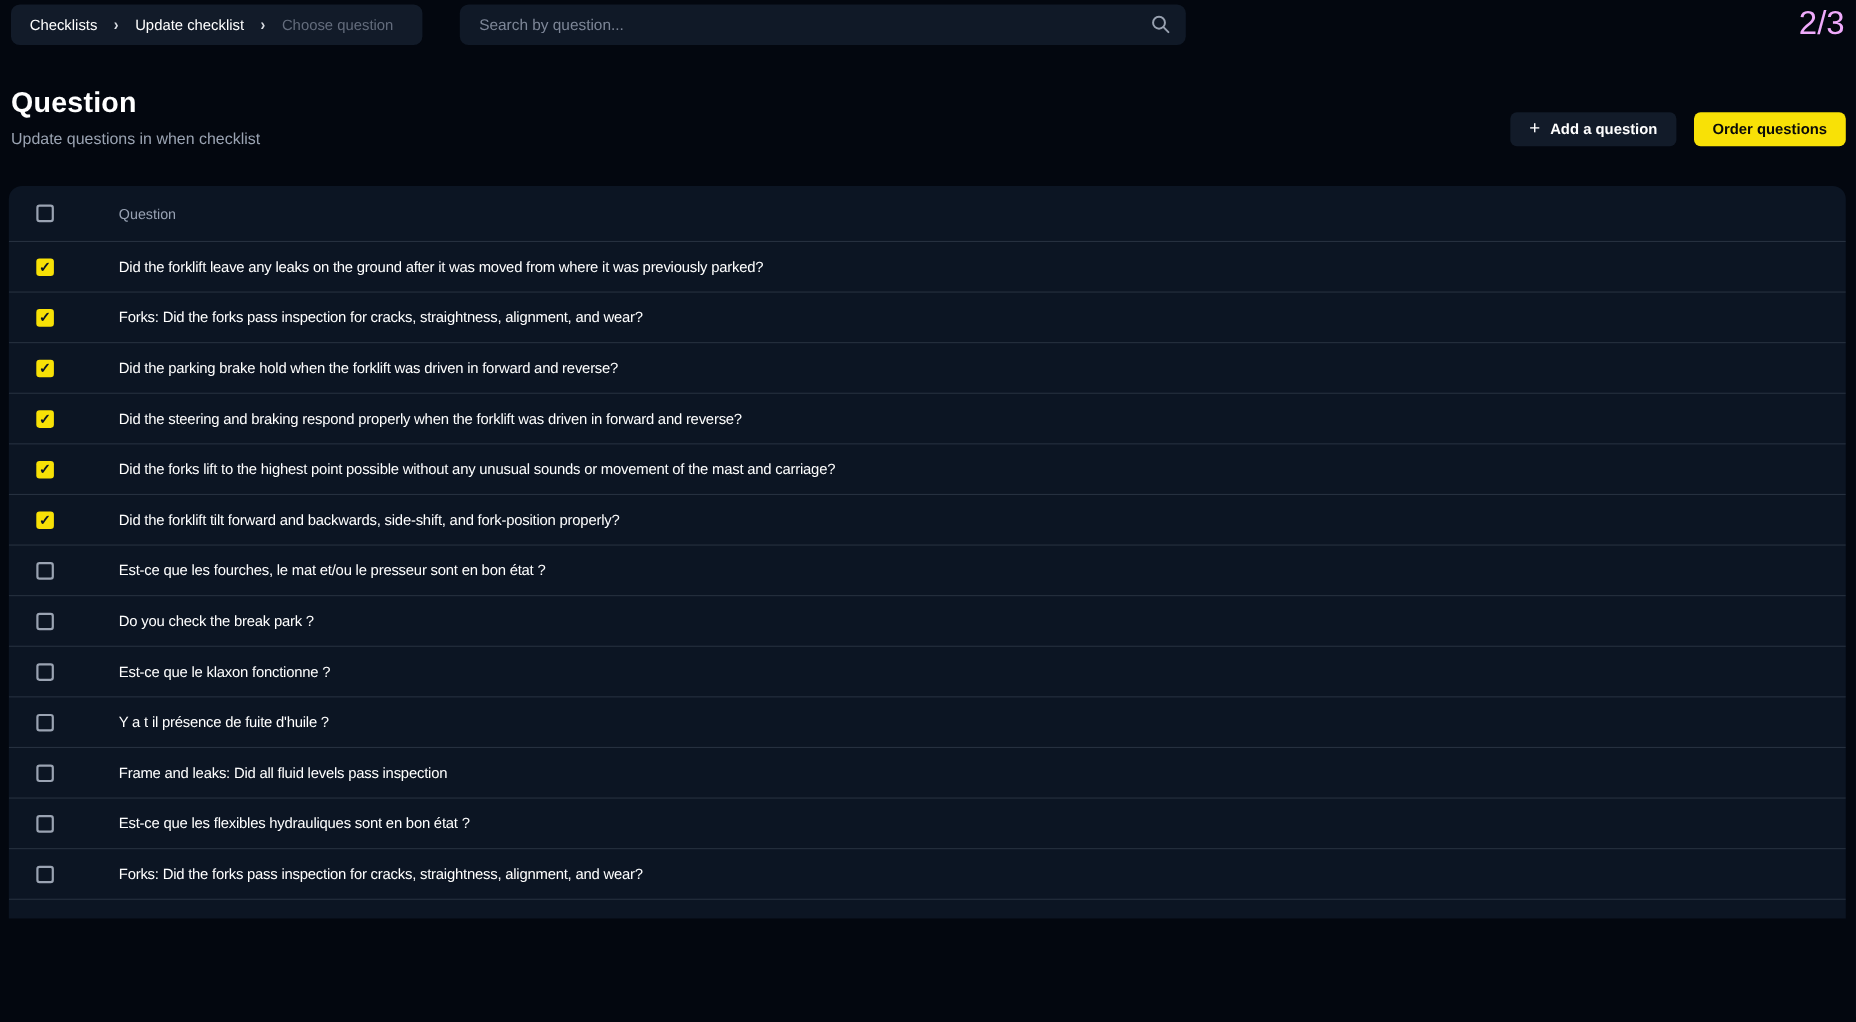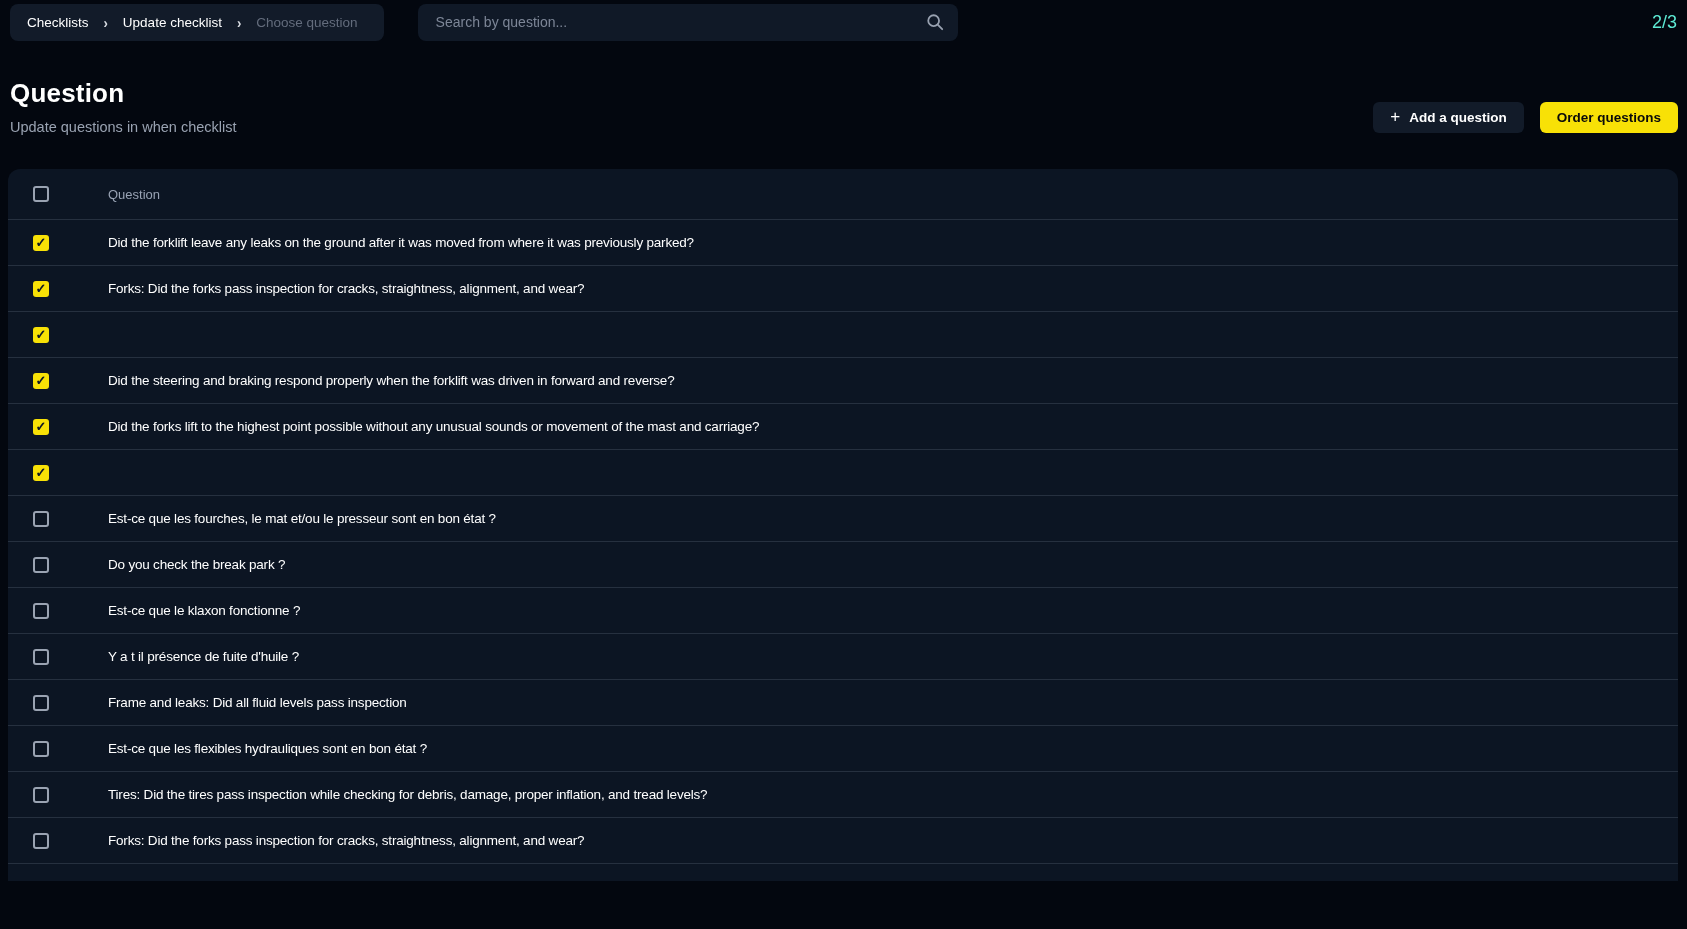--- a/index.html
+++ b/index.html
@@ -18,33 +18,33 @@
   .breadcrumb {
     display:flex; align-items:center;
     background:#121b29; border-radius:8px;
     height:37px; padding:0 26px 0 17px;
   }
   .crumb { font-size:13.5px; font-weight:500; color:#fff; white-space:nowrap; }
   .crumb.inactive { color:#636c7c;text-align:center; }
   .crumb-sep { color:#d9dde3; font-size:13px; font-weight:700; margin:0 15px; transform:scaleY(1.15); }
   .searchbar {
     position:relative; margin-left:34px;
-    width:540px; height:37px;
+    width:660px; height:37px;
     background:#101927; border-radius:8px;
     display:flex; align-items:center;
   }
   .searchbar input {
     width:100%; height:100%;
     background:transparent; border:none; outline:none;
     color:#cfd5de; font-size:14px; font-family:"Liberation Sans", sans-serif;
     padding:0 44px 0 18px;
   }
   .searchbar input::placeholder { color:#7d8697; }
   .search-icon { position:absolute; right:14px; top:9px; width:18px; height:18px; }
-  .counter { margin-left:auto; font-size:18px; color:#5eead4; padding-right:2px; }
+  .counter { margin-left:auto; font-size:30px; color:#f0abfc; padding-right:2px; }
 
   
   .page-header {
     display:flex; align-items:flex-end; justify-content:space-between;
     padding:36px 9px 0 10px;
   }
   .page-title { font-size:26px; font-weight:700; letter-spacing:.2px; color:#fff; }
   .page-subtitle { font-size:14.5px; color:#9aa3b2; margin-top:10px; }
   .header-actions { display:flex; align-items:center; gap:16px; padding-bottom:2px; }
   .btn {
@@ -144,40 +144,42 @@
     <div class="cell-check">
       <span class="checkbox checked">✓</span>
     </div>
     <div class="cell-q">Forks: Did the forks pass inspection for cracks, straightness, alignment, and wear?</div>
   </div>
 
   <div class="trow">
     <div class="cell-check">
       <span class="checkbox checked">✓</span>
     </div>
+    <div class="cell-q">Did the parking brake hold when the forklift was driven in forward and reverse?</div>
   </div>
 
   <div class="trow">
     <div class="cell-check">
       <span class="checkbox checked">✓</span>
     </div>
     <div class="cell-q">Did the steering and braking respond properly when the forklift was driven in forward and reverse?</div>
   </div>
 
   <div class="trow">
     <div class="cell-check">
       <span class="checkbox checked">✓</span>
     </div>
     <div class="cell-q">Did the forks lift to the highest point possible without any unusual sounds or movement of the mast and carriage?</div>
   </div>
 
   <div class="trow">
     <div class="cell-check">
       <span class="checkbox checked">✓</span>
     </div>
+    <div class="cell-q">Did the forklift tilt forward and backwards, side-shift, and fork-position properly?</div>
   </div>
 
   <div class="trow">
     <div class="cell-check">
       <span class="checkbox"></span>
     </div>
     <div class="cell-q">Est-ce que les fourches, le mat et/ou le presseur sont en bon état ?</div>
   </div>
 
   <div class="trow">
@@ -208,26 +210,20 @@
     <div class="cell-q">Frame and leaks: Did all fluid levels pass inspection</div>
   </div>
 
   <div class="trow">
     <div class="cell-check">
       <span class="checkbox"></span>
     </div>
     <div class="cell-q">Est-ce que les flexibles hydrauliques sont en bon état ?</div>
   </div>
 
-  <div class="trow">
-    <div class="cell-check">
-      <span class="checkbox"></span>
-    </div>
-    <div class="cell-q">Tires: Did the tires pass inspection while checking for debris, damage, proper inflation, and tread levels?</div>
-  </div>
 
 
   <div class="trow">
     <div class="cell-check">
       <span class="checkbox"></span>
     </div>
     <div class="cell-q">Forks: Did the forks pass inspection for cracks, straightness, alignment, and wear?</div>
   </div>
 </div>
   <div class="bottom-sliver"></div>

